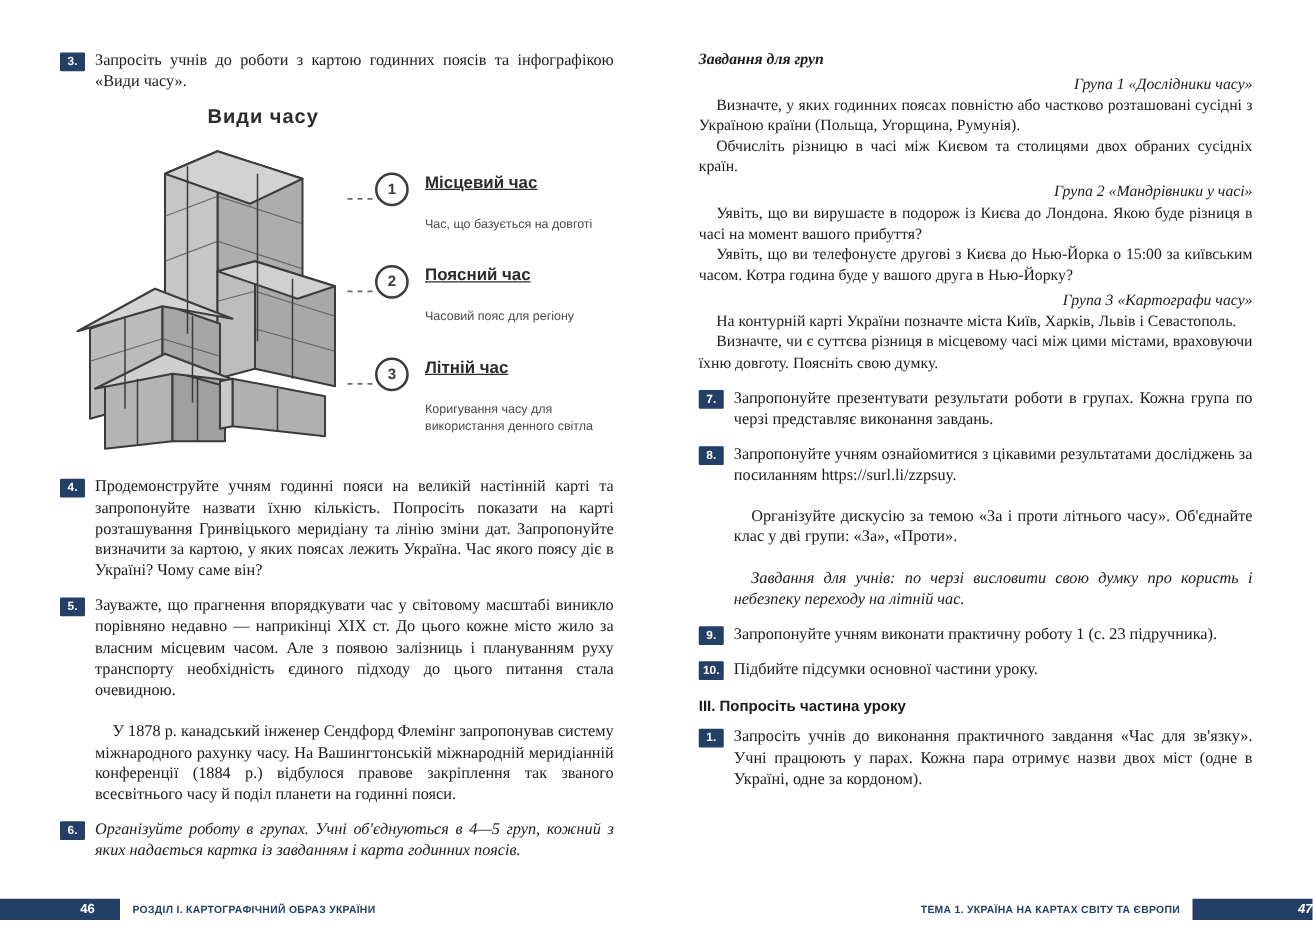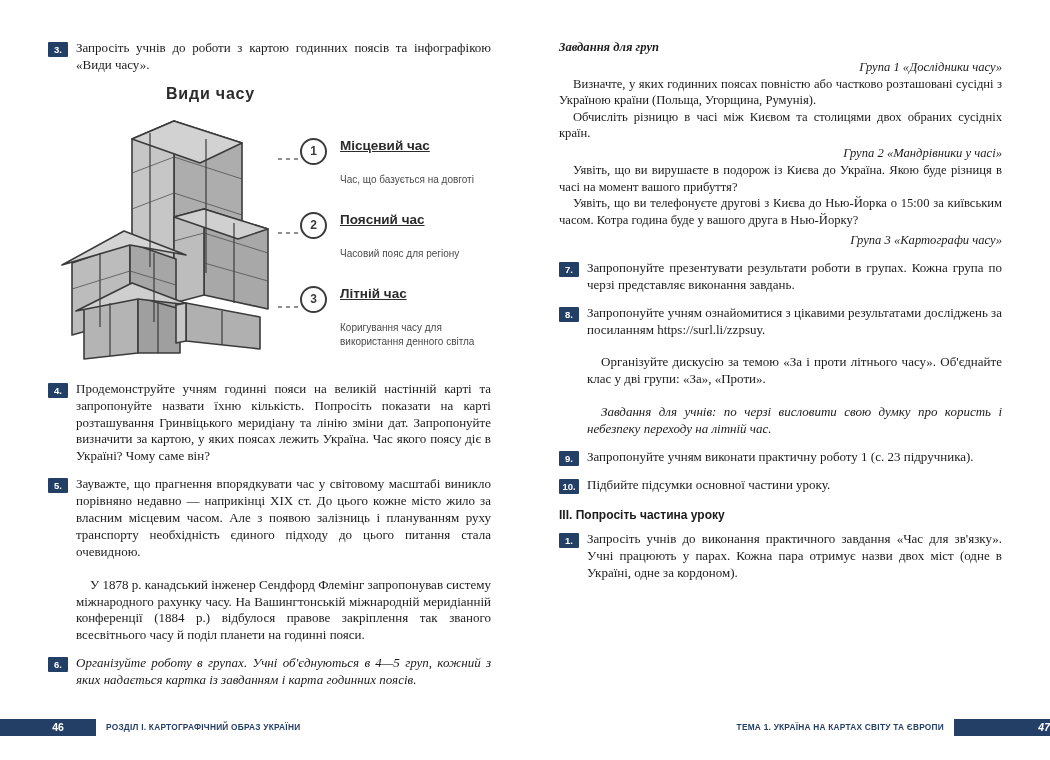--- a/index.html
+++ b/index.html
@@ -119,21 +119,21 @@
   .ftext {
     position: absolute; top: 0; height: 17px; line-height: 17px;
     font-family: "Liberation Sans", sans-serif;
     font-weight: bold; font-size: 8.3px;
     letter-spacing: .25px;
     color: #243f66;
     text-transform: uppercase;
   }
   
   .page.left .fbar { left: 0; width: 96px; }
-  .page.left .fpage { left: 0; width: 116px; text-align: center; }
+  .page.left .fpage { left: 12px; width: 116px; text-align: center; }
   .page.left .ftext { left: 106px; }
   .page.left .fline { position: absolute; top: 7px; height: 3px; background: #243f66; }
   
   .page.right .fbar { right: 0; width: 96px; }
   .page.right .fpage { right: 0; width: 116px; text-align: right; font-style: italic; }
   .page.right .ftext { right: 106px; }
 </style>
 </head>
 <body>
 
@@ -261,27 +261,31 @@
       <div class="grp-sub">Група 1 «Дослідники часу»</div>
       <div class="plain">
         <p>Визначте, у яких годинних поясах повністю або частково розташовані сусідні з Україною країни (Польща, Угорщина, Румунія).</p>
         <p>Обчисліть різницю в часі між Києвом та столицями двох обраних сусідніх країн.</p>
       </div>
     </div>
 
     <div>
       <div class="grp-sub">Група 2 «Мандрівники у часі»</div>
       <div class="plain">
-        <p>Уявіть, що ви вирушаєте в подорож із Києва до Україна. Якою буде різниця в часі на момент вашого прибуття?</p>
+        <p>Уявіть, що ви вирушаєте в подорож із Києва до Лондона. Якою буде різниця в часі на момент вашого прибуття?</p>
         <p>Уявіть, що ви телефонуєте другові з Києва до Нью-Йорка о 15:00 за київським часом. Котра година буде у вашого друга в Нью-Йорку?</p>
       </div>
     </div>
 
     <div>
       <div class="grp-sub">Група 3 «Картографи часу»</div>
+      <div class="plain">
+        <p>На контурній карті України позначте міста Київ, Харків, Львів і Севастополь.</p>
+        <p>Визначте, чи є суттєва різниця в місцевому часі між цими містами, враховуючи їхню довготу. Поясніть свою думку.</p>
+      </div>
     </div>
 
 
     <div class="item" style="margin-top:12px;">
       <div class="num">7.</div>
       <div class="body">
         <p class="first">Запропонуйте презентувати результати роботи в групах. Кожна група по черзі представляє виконання завдань.</p>
       </div>
     </div>
 

